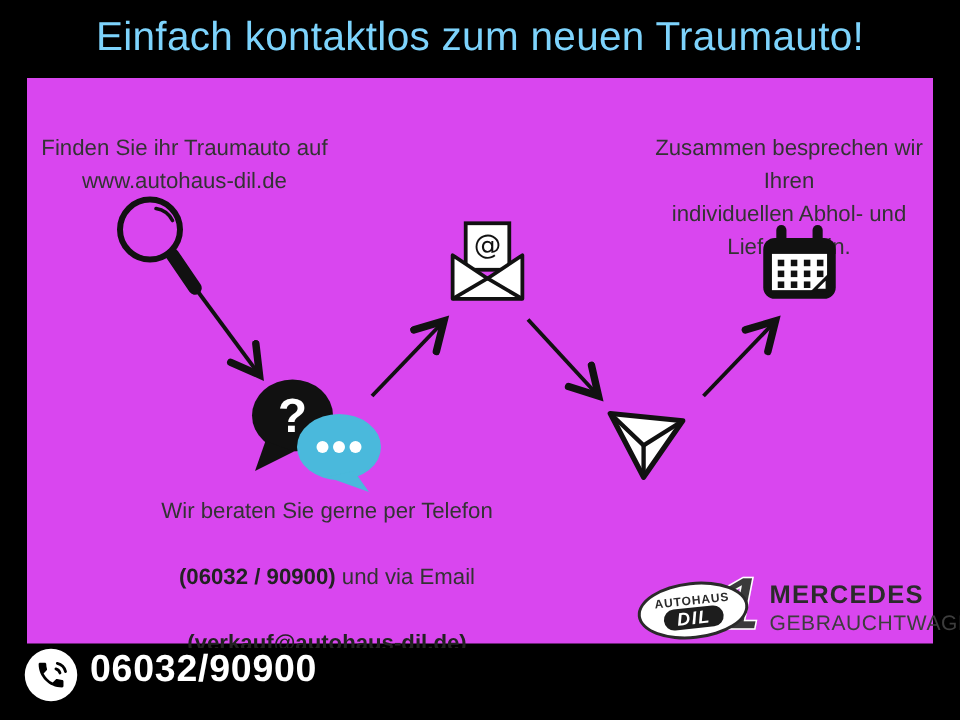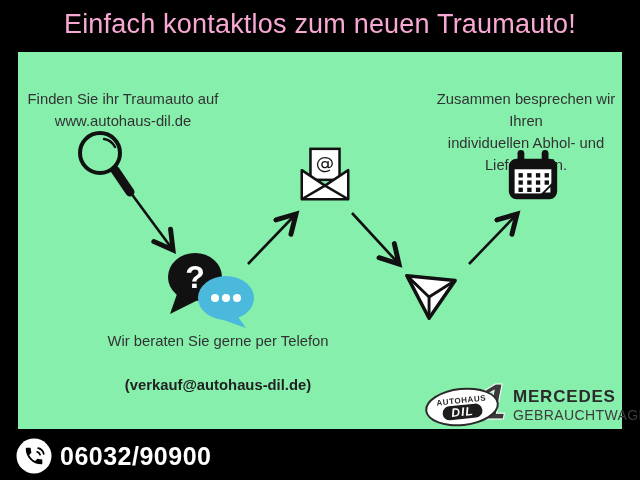--- a/index.html
+++ b/index.html
@@ -2,24 +2,24 @@
 <html><head>
 <meta charset="utf-8">
 <style>
   html,body{margin:0;padding:0;background:#000;}
   #stage{
     position:relative;width:640px;height:480px;background:#000;overflow:hidden;
     font-family:"Liberation Sans","DejaVu Sans",sans-serif;color:#2f2f2f;
   }
   .title{
     position:absolute;top:9px;left:0;width:640px;text-align:center;
-    color:#f9a8d4;font-size:27px;font-weight:400;letter-spacing:.2px;
+    color:#7dd3fc;font-size:27px;font-weight:400;letter-spacing:.2px;
   }
   .panel{
-    position:absolute;left:18px;top:52px;width:604px;height:377px;background:#86efac;
+    position:absolute;left:18px;top:52px;width:604px;height:377px;background:#d946ef;
   }
   .step-text{
     position:absolute;text-align:center;font-size:14.8px;line-height:22px;
     white-space:pre-line;color:#333;
   }
   .step-text b{color:#222;}
   #find-text{left:0;top:36px;width:210px;}
   #contract-text{left:212px;top:34px;width:198px;}
   #appointment-text{left:412px;top:36px;width:192px;}
   #consult-text{left:60px;top:256px;width:280px;}
@@ -44,21 +44,21 @@
              align-items:center;justify-content:center;}
   .logo-autohaus{font-size:8px;font-weight:700;letter-spacing:.6px;color:#2a2a2a;}
   .logo-dil{background:#1d1d1d;color:#fff;font-size:12px;font-weight:700;
             font-style:italic;letter-spacing:1px;border-radius:8px;
             padding:0 9px;line-height:14px;}
   .logo-text{margin-left:4px;display:flex;flex-direction:column;justify-content:center;}
   .logo-brand{font-size:17px;font-weight:700;color:#2b2b2b;letter-spacing:.8px;line-height:20px;}
   .logo-sub{font-size:14px;font-weight:400;color:#3d3d3d;letter-spacing:.4px;line-height:17px;}
   
   .footer{position:absolute;left:0;top:432px;width:640px;height:48px;background:#000;
-          display:flex;align-items:center;}
+          display:flex;align-items:flex-start;}
   .footer-phone-icon{margin-left:16px;flex:0 0 auto;}
   .footer-number{color:#fff;font-size:25px;font-weight:700;margin-left:8px;letter-spacing:.5px;}
 </style>
 </head>
 <body>
 
 <div id="stage">
 
   <div class="title">Einfach kontaktlos zum neuen Traumauto!</div>
 
@@ -77,20 +77,21 @@
     </svg>
 
     <div id="find-text" class="step-text">Finden Sie ihr Traumauto auf
 www.autohaus-dil.de</div>
     <div id="appointment-text" class="step-text">Zusammen besprechen wir Ihren
 individuellen Abhol- und
 Liefertermin.</div>
 
     <div id="consult-text" class="step-text">
       <div>Wir beraten Sie gerne per Telefon</div>
+      <div><b>(06032 / 90900)</b><span> und via Email</span></div>
       <div><b>(verkauf@autohaus-dil.de)</b></div>
     </div>
 
 
     <svg id="magnifier-icon" class="icon" width="66" height="74" viewBox="0 0 66 74">
       <circle cx="27" cy="25" r="20" fill="none" stroke="#111" stroke-width="4"></circle>
       <path d="M31 11 a15 15 0 0 1 11 8" fill="none" stroke="#111" stroke-width="2.4" stroke-linecap="round"></path>
       <line x1="42" y1="42" x2="57" y2="64" stroke="#111" stroke-width="9" stroke-linecap="round"></line>
     </svg>
 

